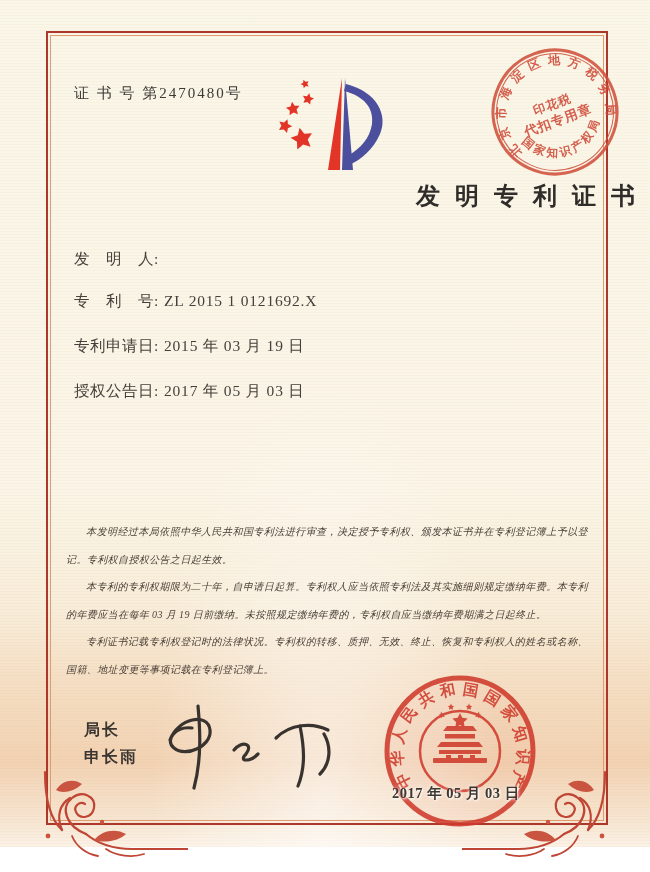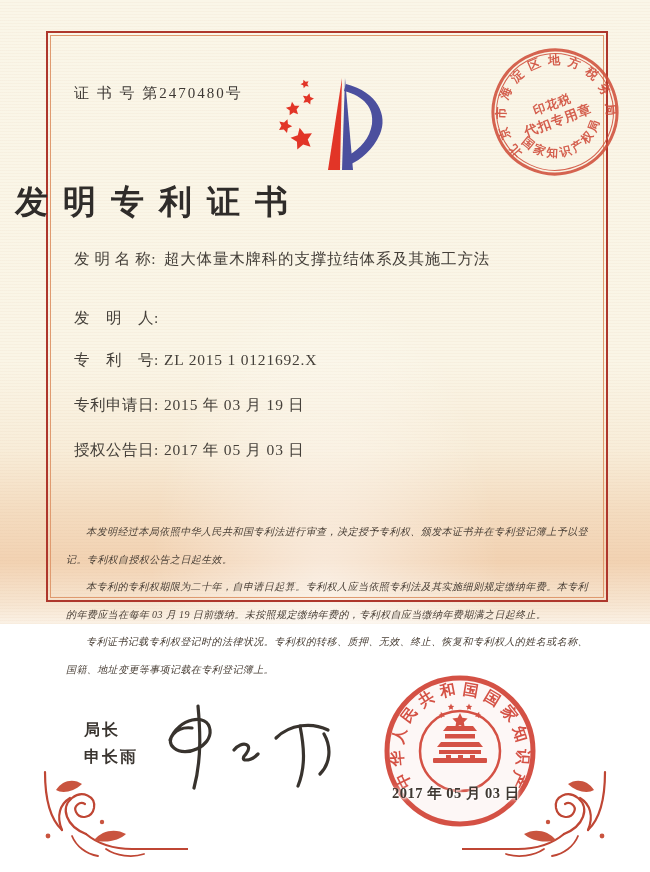--- a/index.html
+++ b/index.html
@@ -1,21 +1,21 @@
 <!DOCTYPE html>
 <html><head>
 <meta charset="utf-8">
 <style>
   html,body{margin:0;padding:0;}
   body{
     width:650px;height:872px;overflow:hidden;
     font-family:"Liberation Serif","DejaVu Serif",serif;
   }
   .paper{
-    position:relative;width:650px;height:624px;
+    position:relative;width:650px;height:847px;
     background:
       radial-gradient(ellipse at 50% 95%, rgba(255,255,255,0.55) 0%, rgba(255,255,255,0) 38%),
       repeating-linear-gradient(0deg, rgba(209,170,138,0.07) 0 1px, rgba(255,255,255,0) 1px 3px),
       linear-gradient(to bottom,
         #faf6e8 0%, #faf5e6 58%,
         #f8edd9 72%, #f4dcc0 82%,
         #f2d2b2 90%, #f7e6d2 97%, #fbf2e6 100%);
   }
   
   .frame{
@@ -31,21 +31,21 @@
     position:absolute;left:74px;top:84px;
     font-size:15px;letter-spacing:2px;color:#3d3834;white-space:pre;
   }
   .logo-svg{position:absolute;left:256px;top:72px;width:135px;height:103px;}
   .tax-stamp{
     position:absolute;left:487px;top:44px;width:136px;height:136px;
     transform:rotate(-20deg);opacity:0.88;
   }
   .title{
     position:absolute;left:0;right:0;top:180px;
-    text-align:left;font-size:33px;font-weight:700;
+    text-align:right;font-size:24px;font-weight:700;
     letter-spacing:15px;text-indent:15px;color:#2f2c2a;
   }
   
   .fields{position:absolute;left:74px;top:249px;width:490px;}
   .field-row{display:flex;align-items:baseline;font-size:15.5px;color:#45403a;}
   .field-row .lbl{display:inline-block;min-width:86px;white-space:pre;letter-spacing:0.5px;}
   .field-row .val{margin-left:4px;letter-spacing:0.8px;}
   .gap-a{margin-bottom:38px;}
   .gap-b{margin-bottom:21px;}
   .gap-c{margin-bottom:24px;}
@@ -116,24 +116,20 @@
     <text font-size="11.5" fill="#cf4a38" font-weight="700">
       <textPath href="#taxBottom" startOffset="2" textLength="96" lengthAdjust="spacing">国家知识产权局</textPath>
     </text>
     <text x="67" y="63" text-anchor="middle" font-size="12" fill="#cf4a38" font-weight="700" letter-spacing="1">印花税</text>
     <text x="67" y="80" text-anchor="middle" font-size="13" fill="#cf4a38" font-weight="700" letter-spacing="1">代扣专用章</text>
   </svg>
 
   <div class="title">发明专利证书</div>
 
   <div class="fields">
-    <div class="field-row gap-a">
-      <span class="lbl">发 明 名 称:</span>
-      <span class="val">超大体量木牌科的支撑拉结体系及其施工方法</span>
-    </div>
     <div class="field-row gap-b">
       <span class="lbl">发　明　人:</span>
     </div>
     <div class="field-row gap-c">
       <span class="lbl">专　利　号:</span>
       <span class="val">ZL 2015 1 0121692.X</span>
     </div>
     <div class="field-row gap-c">
       <span class="lbl">专利申请日:</span>
       <span class="val">2015 年 03 月 19 日</span>

